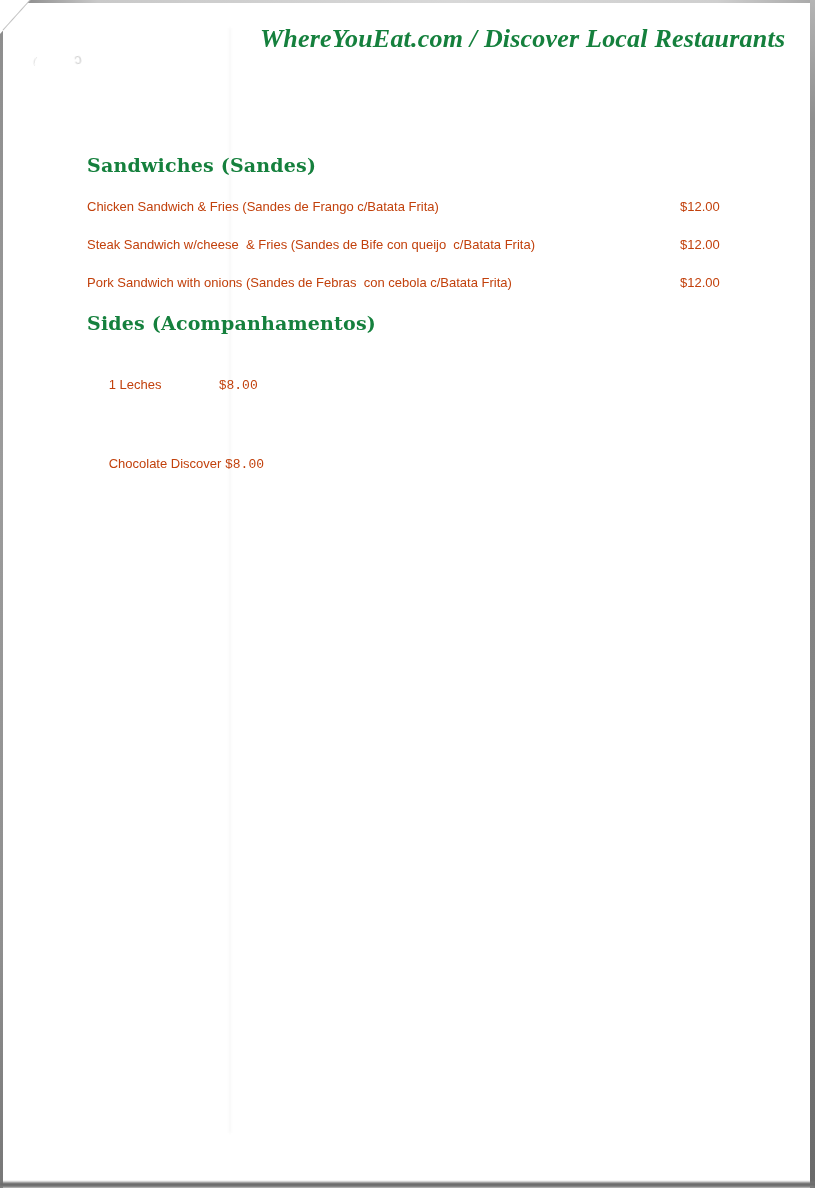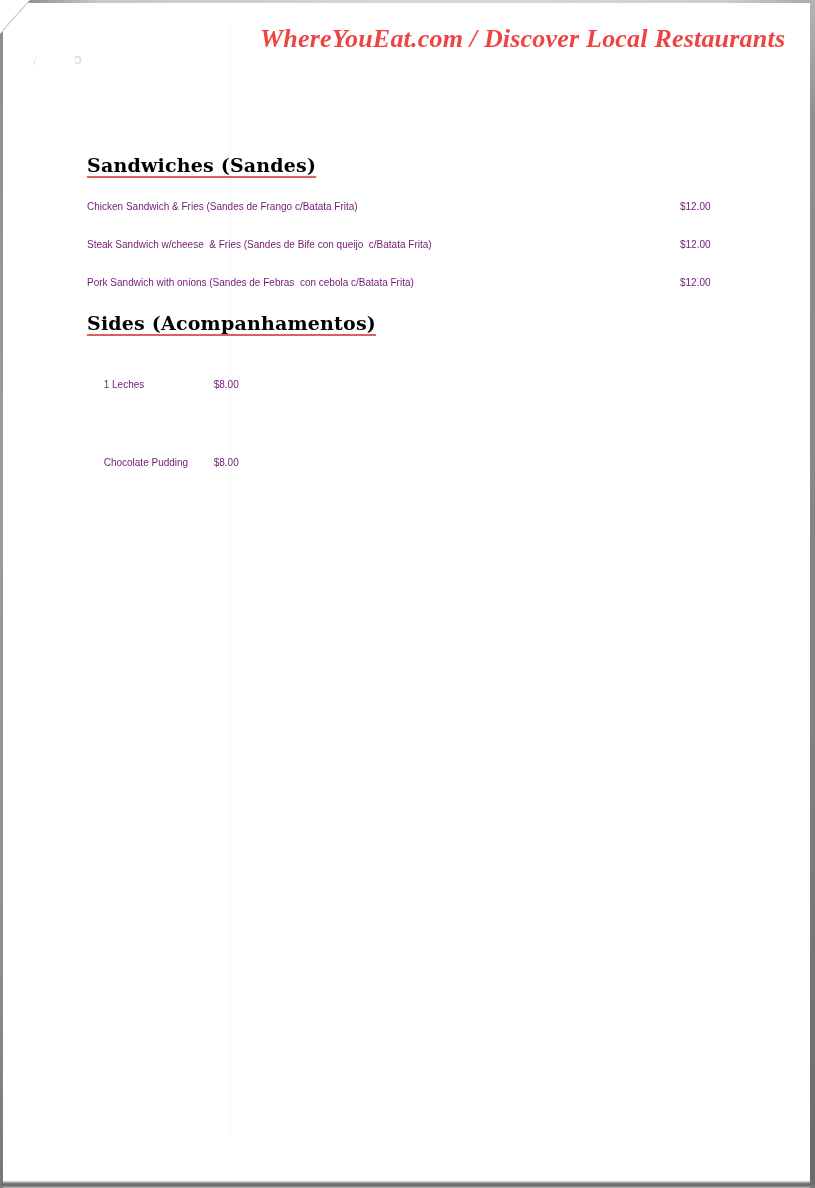--- a/index.html
+++ b/index.html
@@ -70,59 +70,58 @@
   .doc-title {
     position: absolute;
     left: 260px;
     top: 24px;
     width: 540px;
     font-family: "Liberation Serif", serif;
     font-style: italic;
     font-weight: 700;
     font-size: 26px;
     letter-spacing: 0.2px;
-    color: #ef4444;
+    color: #15803d;
     white-space: nowrap;
   }
 
   
   .content {
     position: absolute;
     left: 87px;
     top: 153px;
     width: 645px;
   }
   .section-heading {
     margin: 18px 0 0 0;
     font-family: "DejaVu Serif", "Liberation Serif", serif;
     font-weight: 700;
     font-size: 19px;
     line-height: 24px;
-    color: #000000;
-    text-decoration: underline;
+    color: #15803d;
     text-decoration-color: #db6161;
     text-decoration-thickness: 1.5px;
     text-underline-offset: 4px;
     letter-spacing: 0.2px;
   }
   .section-heading.first { margin-top: 0; }
   .row {
     margin-top: 18px;
     line-height: 20px;
-    font-size: 10px;
-    color: #701a75;
+    font-size: 13px;
+    color: #c2410c;
     white-space: pre-wrap;
     align-items: center;
   }
   .row.after-heading { margin-top: 20px; }
   .priced-row { display: flex; }
   .priced-row .item-name { flex: 0 0 593px; white-space: pre-wrap; }
   .priced-row .item-price { flex: 0 0 auto; white-space: nowrap; }
   .dessert-row .item-name { display: inline-block; min-width: 110px; white-space: pre-wrap; }
-  .dessert-row .item-price { display: inline; }
+  .dessert-row .item-price { display: inline; font-family: Liberation Mono, monospace; }
 </style>
 </head>
 <body>
 
 <div class="page">
 
   <div class="edge edge-top"></div>
   <div class="edge edge-left"></div>
   <div class="edge edge-right"></div>
   <div class="edge edge-bottom"></div>
@@ -152,17 +151,17 @@
     </div>
 
     <h2 class="section-heading">Sides (Acompanhamentos)</h2>
 
 
 
     <div class="row after-heading dessert-row">
       <span class="item-name">1 Leches</span><span class="item-price">$8.00</span>
     </div>
     <div class="row dessert-row">
-      <span class="item-name">Chocolate Pudding </span><span class="item-price">$8.00</span>
+      <span class="item-name">Chocolate Discover </span><span class="item-price">$8.00</span>
     </div>
 
   </div>
 </div>
 
 </body></html>

